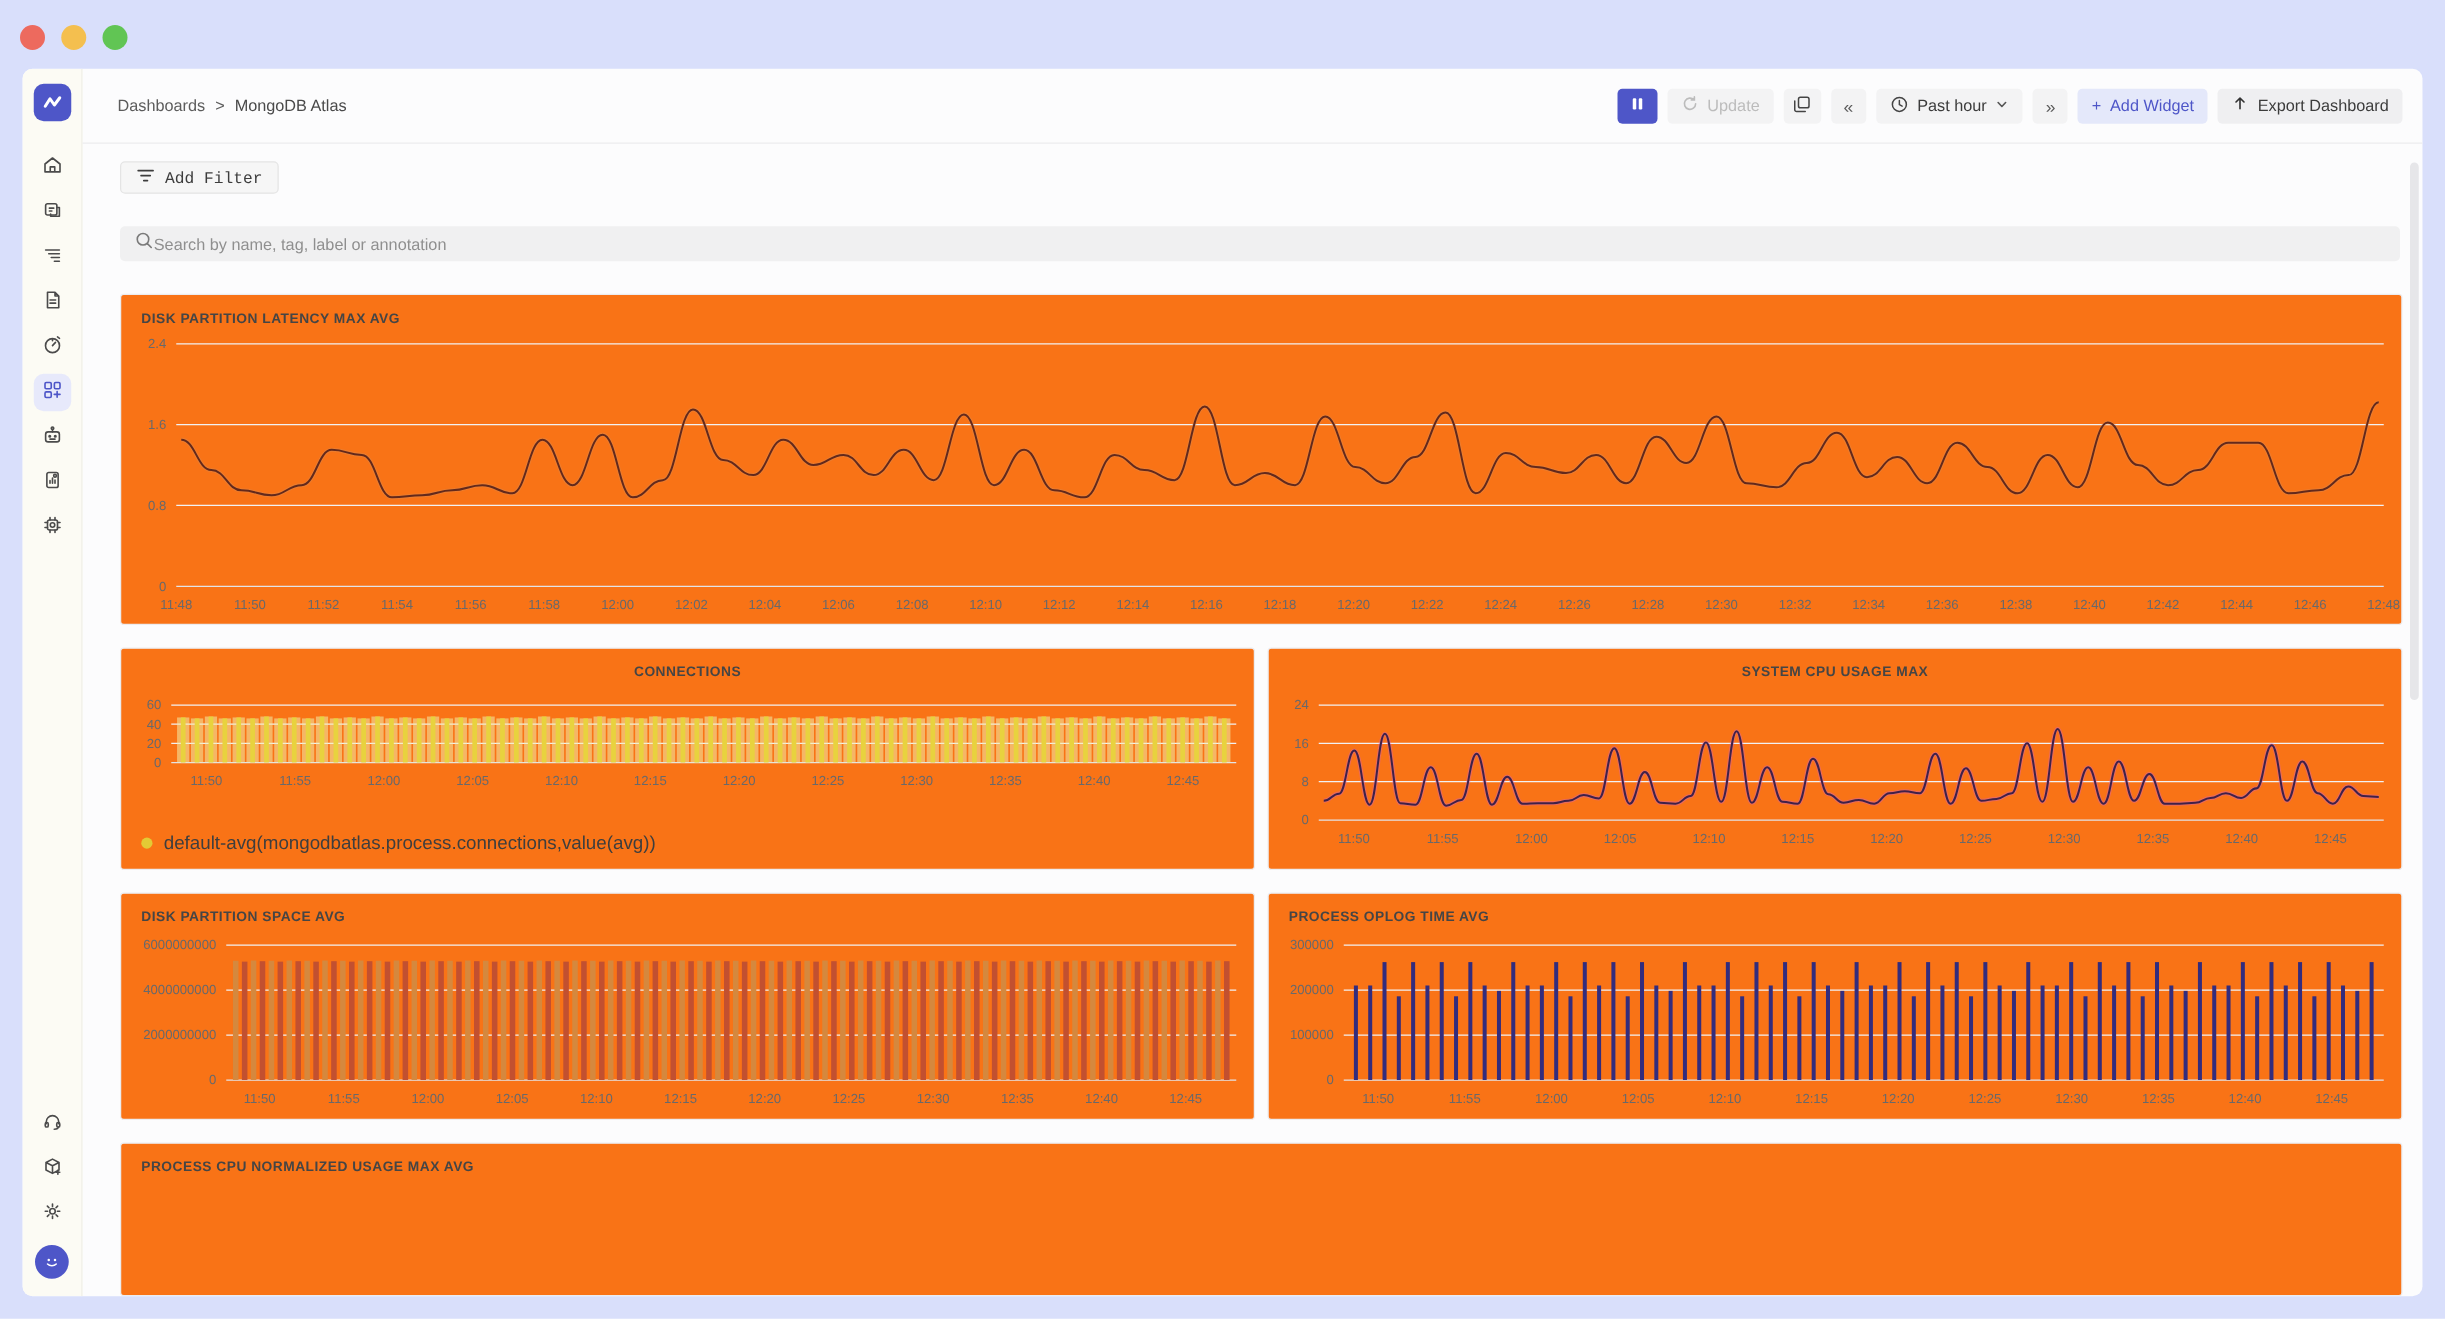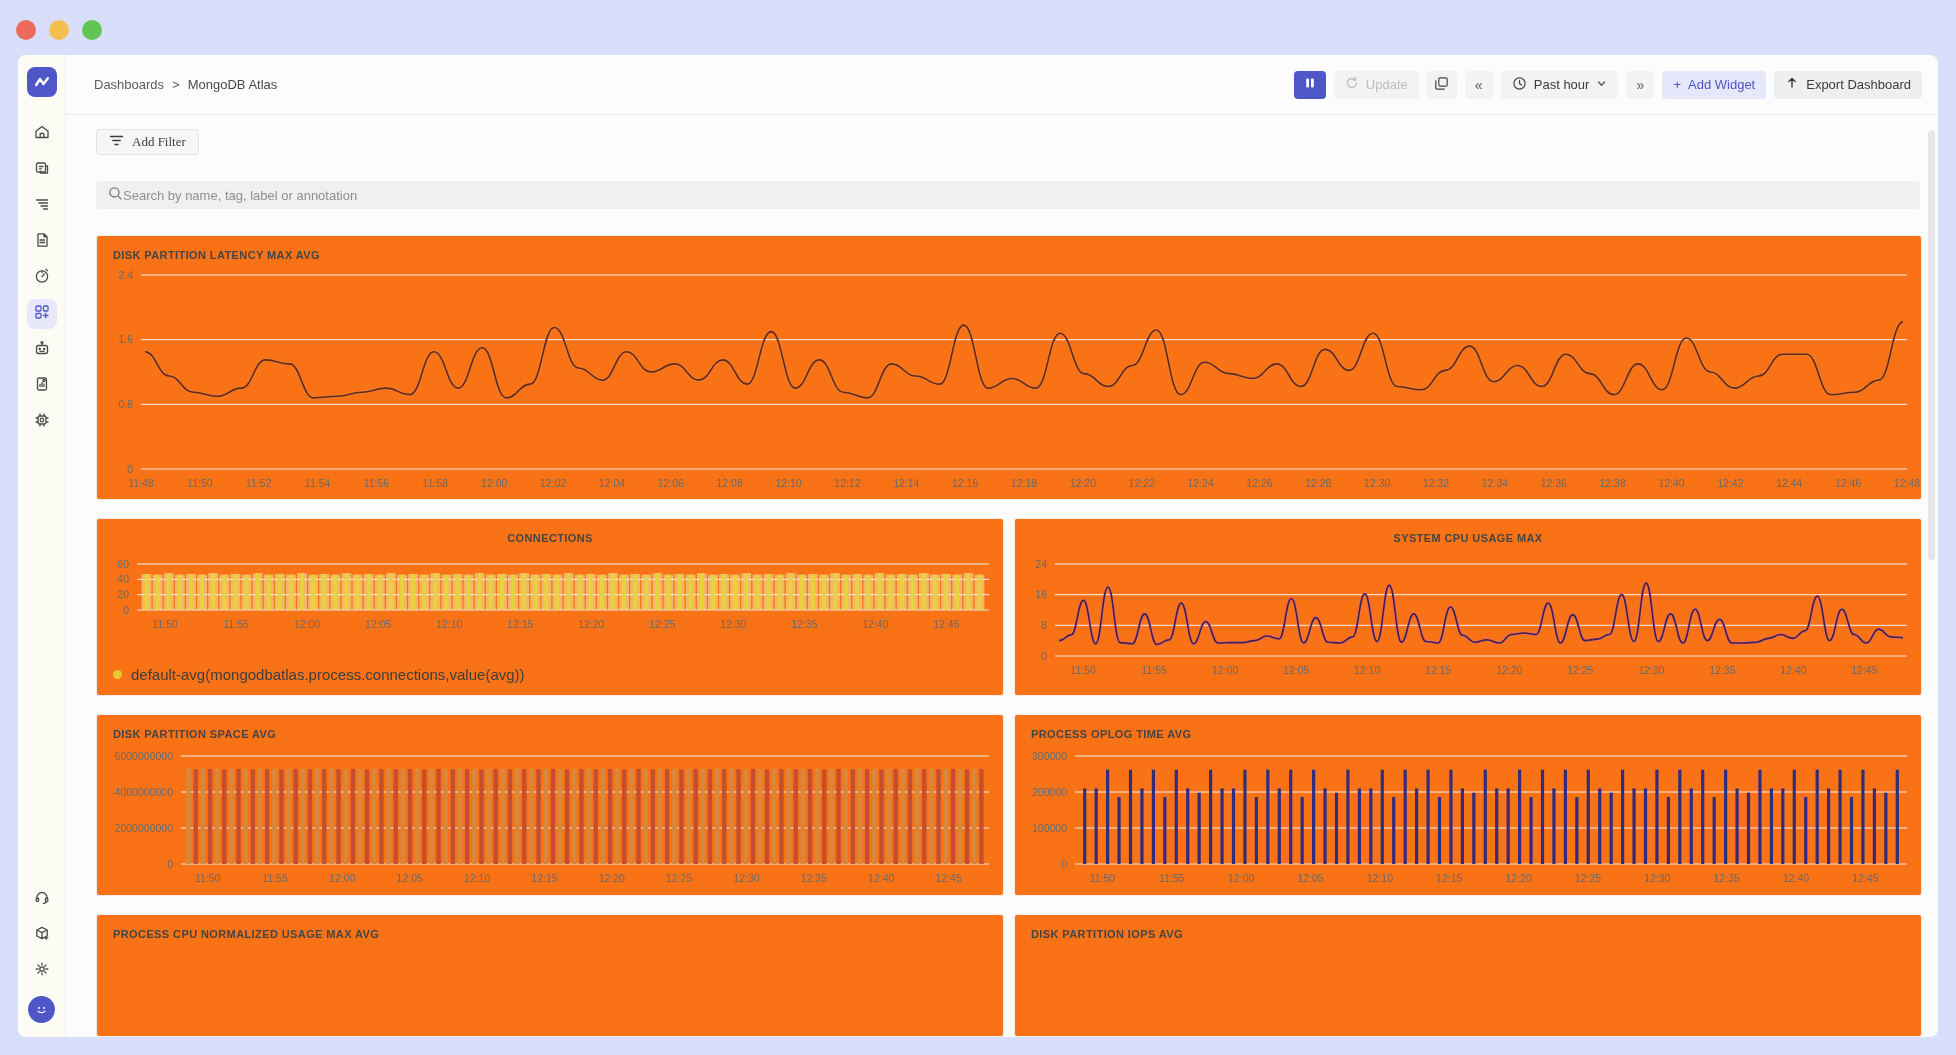--- a/index.html
+++ b/index.html
@@ -44,21 +44,21 @@
   .hbtn.disabled { color:#bcbcbc; cursor:default; }
   .hbtn.iconb { width:30px; justify-content:center; padding:0; }
   .hbtn.chevb { width:28px; justify-content:center; padding:0; color:#5a5a5a; font-size:14px; }
   .hbtn.addw { background:#e4e8fa; color:#4e56c8; }
   .hbtn.export { background:#efeff1;justify-content:flex-end; }
 
   .content { flex:1; padding:14px 16px 0 30px; display:flex; flex-direction:column; overflow:hidden; }
 
   .addfilter { height:26px; align-self:flex-start; display:flex; align-items:center; gap:8px;
                background:#f6f6f6; border:1px solid #e4e4e4; border-radius:4px; padding:0 12px;
-               font-size:13px; color:#3d3d3d; font-family:Liberation Serif, serif; cursor:pointer; }
+               font-size:13px; color:#3d3d3d; font-family:Liberation Mono, monospace; cursor:pointer; }
 
   .search { height:28px; margin-top:26px; background:#f0f0f1; border-radius:4px;
             display:flex; align-items:center; gap:0; padding:0 12px; margin-right:2px; }
   .search input { border:none; outline:none; background:transparent; flex:1; font-size:13px;
                   font-family:inherit; color:#333; }
   .search input::placeholder { color:#8f8f8f; }
 
   .grid { margin-top:26px; display:flex; flex-direction:column; gap:18px; flex:1; min-height:0; }
   .row { display:flex; gap:10px; }
   .panel { background:#f97316; border:1px solid #ececef; border-radius:3px;
@@ -753,22 +753,19 @@
                 <rect x="869.2311111111111" y="46.72" width="3.204444444444445" height="71.28" fill="#332c7d"></rect>
                 <rect x="880.6755555555555" y="23.680000000000003" width="3.204444444444445" height="94.32" fill="#332c7d"></rect>
               </svg>
           </div>
         </div>
 
         <div class="row r4">
           <div class="panel half">
             <div class="ptitle">PROCESS CPU NORMALIZED USAGE MAX AVG</div>
           </div>
-          <div class="panel half">
-            <div class="ptitle">DISK PARTITION IOPS AVG</div>
-          </div>
         </div>
       </div>
     </div>
 
     <div class="thumb"></div>
   </div>
 </div>
 
 </body></html>

